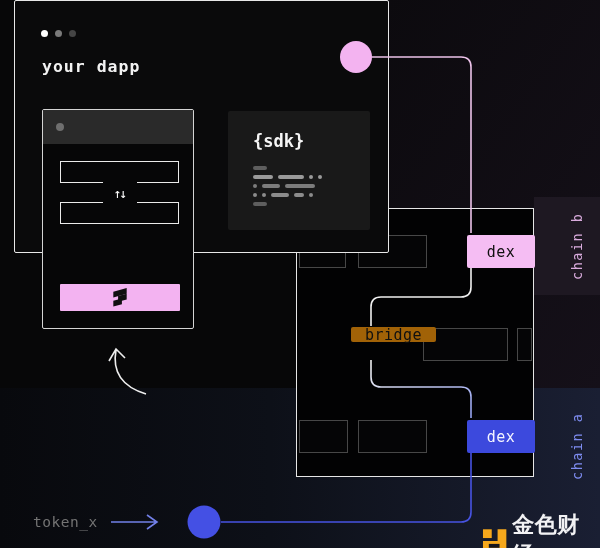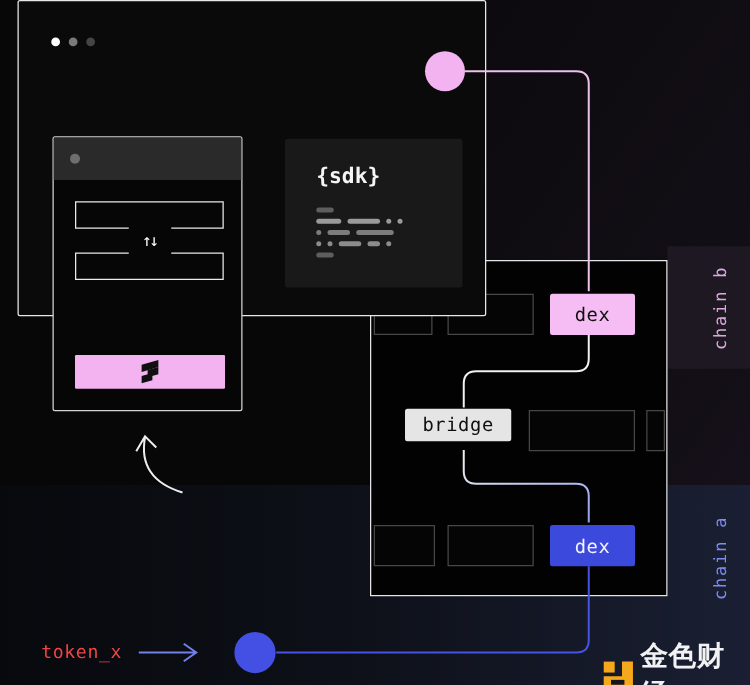--- a/index.html
+++ b/index.html
@@ -13,23 +13,23 @@
   .band-right-purple{position:absolute;left:385px;top:0;width:215px;height:388px;
     background:linear-gradient(125deg,#0c0a0e 0%,#151019 100%);}
   .panel-chain-b{position:absolute;left:534px;top:197px;width:66px;height:98px;background:#1e1822;}
   .band-chain-a{position:absolute;left:0;top:388px;width:600px;height:160px;
     background:linear-gradient(90deg,#08090d 0%,#0d1018 45%,#1a1f33 100%);}
   
   .chain-box{position:absolute;left:296px;top:208px;width:238px;height:269px;
     background:#020203;border:1.5px solid #e6e6e6;}
   .slot{position:absolute;background:#050506;border:1.3px solid #474747;}
   .node{position:absolute;display:flex;align-items:center;justify-content:center;
-    font-size:15px;letter-spacing:0.5px;border-radius:2px;}
+    font-size:15px;letter-spacing:0.5px;border-radius:2px;margin-left:27px;}
   .node-dex-top{left:143px;top:26px;width:68px;height:33px;background:#f5bdf3;color:#101010;}
-  .node-bridge{left:27px;top:118px;width:85px;height:26px;background:#e5e5e5;color:#101010;}
+  .node-bridge{left:27px;top:118px;width:85px;height:15px;background:#a16207;color:#101010;}
   .node-dex-bottom{left:143px;top:211px;width:68px;height:33px;background:#3c49dd;color:#f4f4ff;}
   
   .chain-label{position:absolute;width:26px;display:flex;align-items:center;justify-content:center;
     writing-mode:vertical-rl;transform:rotate(180deg);
     font-size:13.5px;letter-spacing:1.5px;}
   .chain-label.b{left:564px;top:197px;height:98px;color:#d9abdd;}
   .chain-label.a{left:564px;top:396px;height:100px;color:#7e8cf0;}
   
   .dapp-window{position:absolute;left:14px;top:0;width:375px;height:253px;
     background:#0a0a0b;border:1.5px solid #e8e8e8;border-radius:2px;}
@@ -48,21 +48,21 @@
   
   .sdk-box{position:absolute;left:213px;top:110px;width:142px;height:119px;background:#191919;border-radius:2px;}
   .sdk-label{position:absolute;left:25px;top:20px;font-size:17px;font-weight:bold;color:#f5f5f5;}
   .sdk-code{position:absolute;left:25px;top:55px;}
   .code-line{display:flex;gap:5px;margin-bottom:5px;height:4px;}
   .code-seg{height:4px;border-radius:2px;}
   
   .desired-label{position:absolute;left:242px;top:33px;font-size:13.5px;line-height:18px;color:#eeb3e9;}
   
   .your-widget-label{position:absolute;left:162px;top:373px;font-size:14.5px;line-height:20.5px;color:#f0f0f0;}
-  .token-x-label{position:absolute;left:33px;top:514px;font-size:14.5px;color:#ef4444;letter-spacing:0.5px;}
+  .token-x-label{position:absolute;left:33px;top:514px;font-size:14.5px;color:#737373;letter-spacing:0.5px;}
   
   .overlay{position:absolute;left:0;top:0;width:600px;height:548px;pointer-events:none;}
   
   .watermark{position:absolute;left:482px;top:510px;display:flex;align-items:center;gap:5px;}
   .wm-text{font-family:"DejaVu Sans","Liberation Sans",sans-serif;font-size:22px;font-weight:bold;color:#f2f2f4;letter-spacing:0.5px;}
 </style>
 </head>
 <body>
 
 <div class="canvas">
@@ -83,20 +83,21 @@
     <div class="node node-dex-bottom">dex</div>
   </div>
 
   <div class="chain-label b">chain b</div>
   <div class="chain-label a">chain a</div>
 
   <div class="dapp-window">
     <div class="dot" style="left:26px;top:29px;width:7px;height:7px;background:#ffffff;"></div>
     <div class="dot" style="left:40px;top:29px;width:7px;height:7px;background:#7a7a7a;"></div>
     <div class="dot" style="left:54px;top:29px;width:7px;height:7px;background:#454545;"></div>
+    <div class="dapp-title">your dapp</div>
 
     <div class="widget-window">
       <div class="widget-header">
         <div class="dot" style="left:13px;top:13px;width:8px;height:8px;background:#6e6e6e;"></div>
       </div>
       <div class="w-row r1"></div>
       <div class="w-row r2"></div>
       <div class="swap-notch">↑↓</div>
       <div class="w-button">
         <svg width="18" height="21" viewBox="0 0 18 22">

